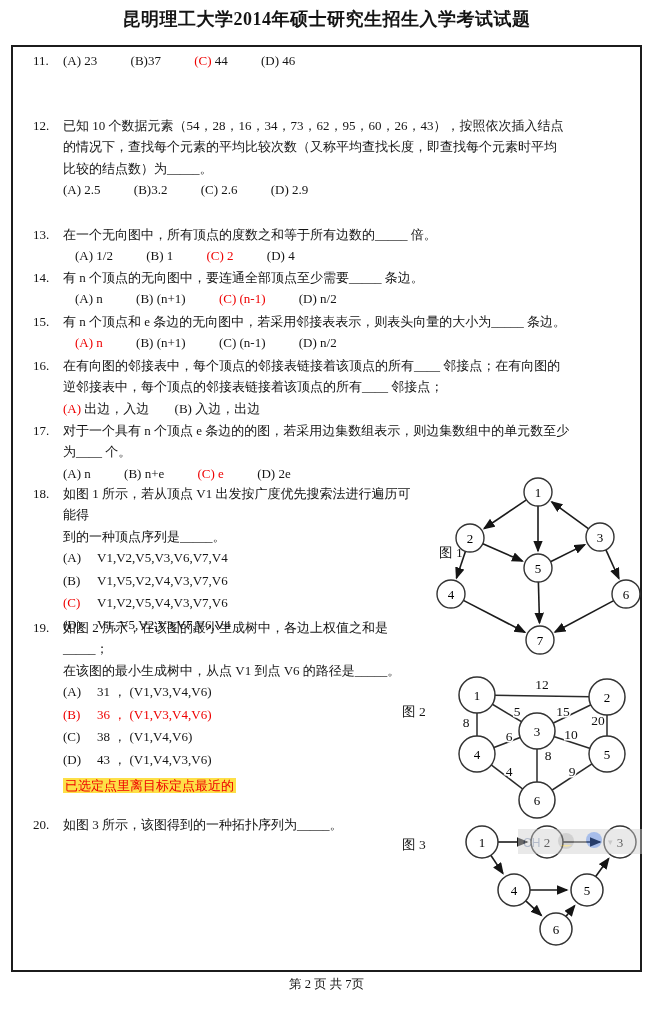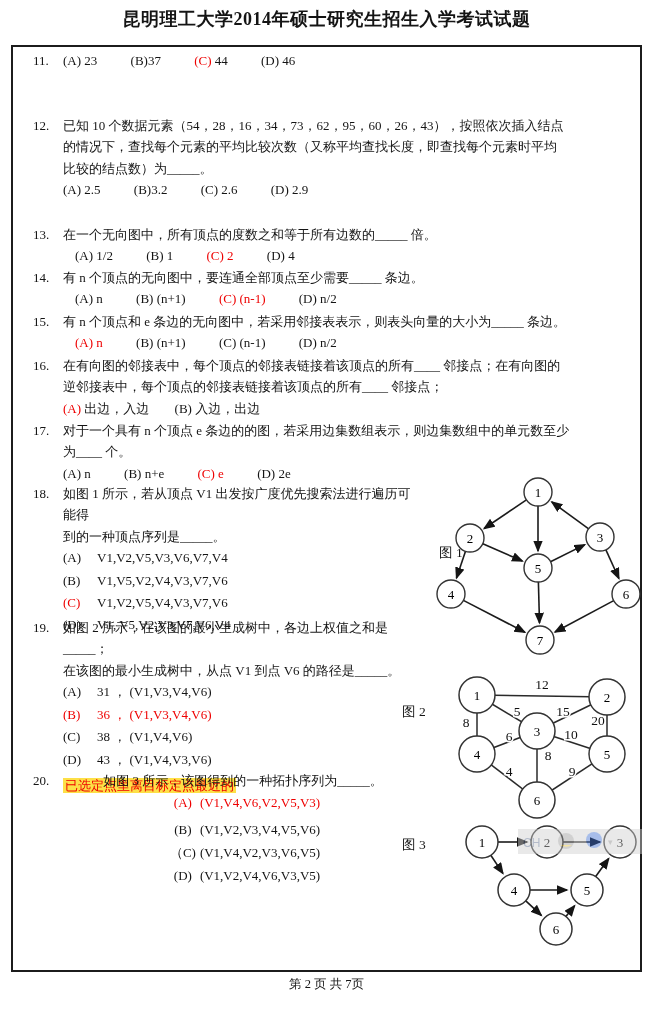--- a/index.html
+++ b/index.html
@@ -159,30 +159,24 @@
     <div class="olist">
       <div class="optline"><span class="olabel">(A)</span><span>31 ， (V1,V3,V4,V6)</span></div>
       <div class="optline"><span class="olabel red">(B)</span><span class="red">36 ， (V1,V3,V4,V6)</span></div>
       <div class="optline"><span class="olabel">(C)</span><span>38 ， (V1,V4,V6)</span></div>
       <div class="optline"><span class="olabel">(D)</span><span>43 ， (V1,V4,V3,V6)</span></div>
     </div>
     <div class="note"><span class="hl">已选定点里离目标定点最近的</span></div>
   </div>
 </div>
 
-<div class="q q20 w380" style="top:770px;left:33px;text-align:center;">
+<div class="q q20 w380" style="top:814px;left:33px;">
   <span class="qnum">20.</span>
   <div class="qbody">
     <div>如图 3 所示，该图得到的一种拓扑序列为_____。</div>
-    <div class="olist">
-      <div class="optline"><span class="olabel red">(A)</span><span class="red">(V1,V4,V6,V2,V5,V3)</span></div>
-      <div class="optline"><span class="olabel">(B)</span><span>(V1,V2,V3,V4,V5,V6)</span></div>
-      <div class="optline"><span class="olabel">（C)</span><span>(V1,V4,V2,V3,V6,V5)</span></div>
-      <div class="optline"><span class="olabel">(D)</span><span>(V1,V2,V4,V6,V3,V5)</span></div>
-    </div>
   </div>
 </div>
 
 <div class="figlabel" style="left:399px;top:544px;margin-left:40px;">图 1</div>
 <svg style="left:430px;top:473px;" width="213" height="186" viewBox="0 0 213 186">
   <defs>
     <marker id="arr1" markerWidth="9" markerHeight="8" refX="6.5" refY="3" orient="auto">
       <path d="M0,0 L7.5,3 L0,6 z" fill="#151515"></path>
     </marker>
   </defs>

